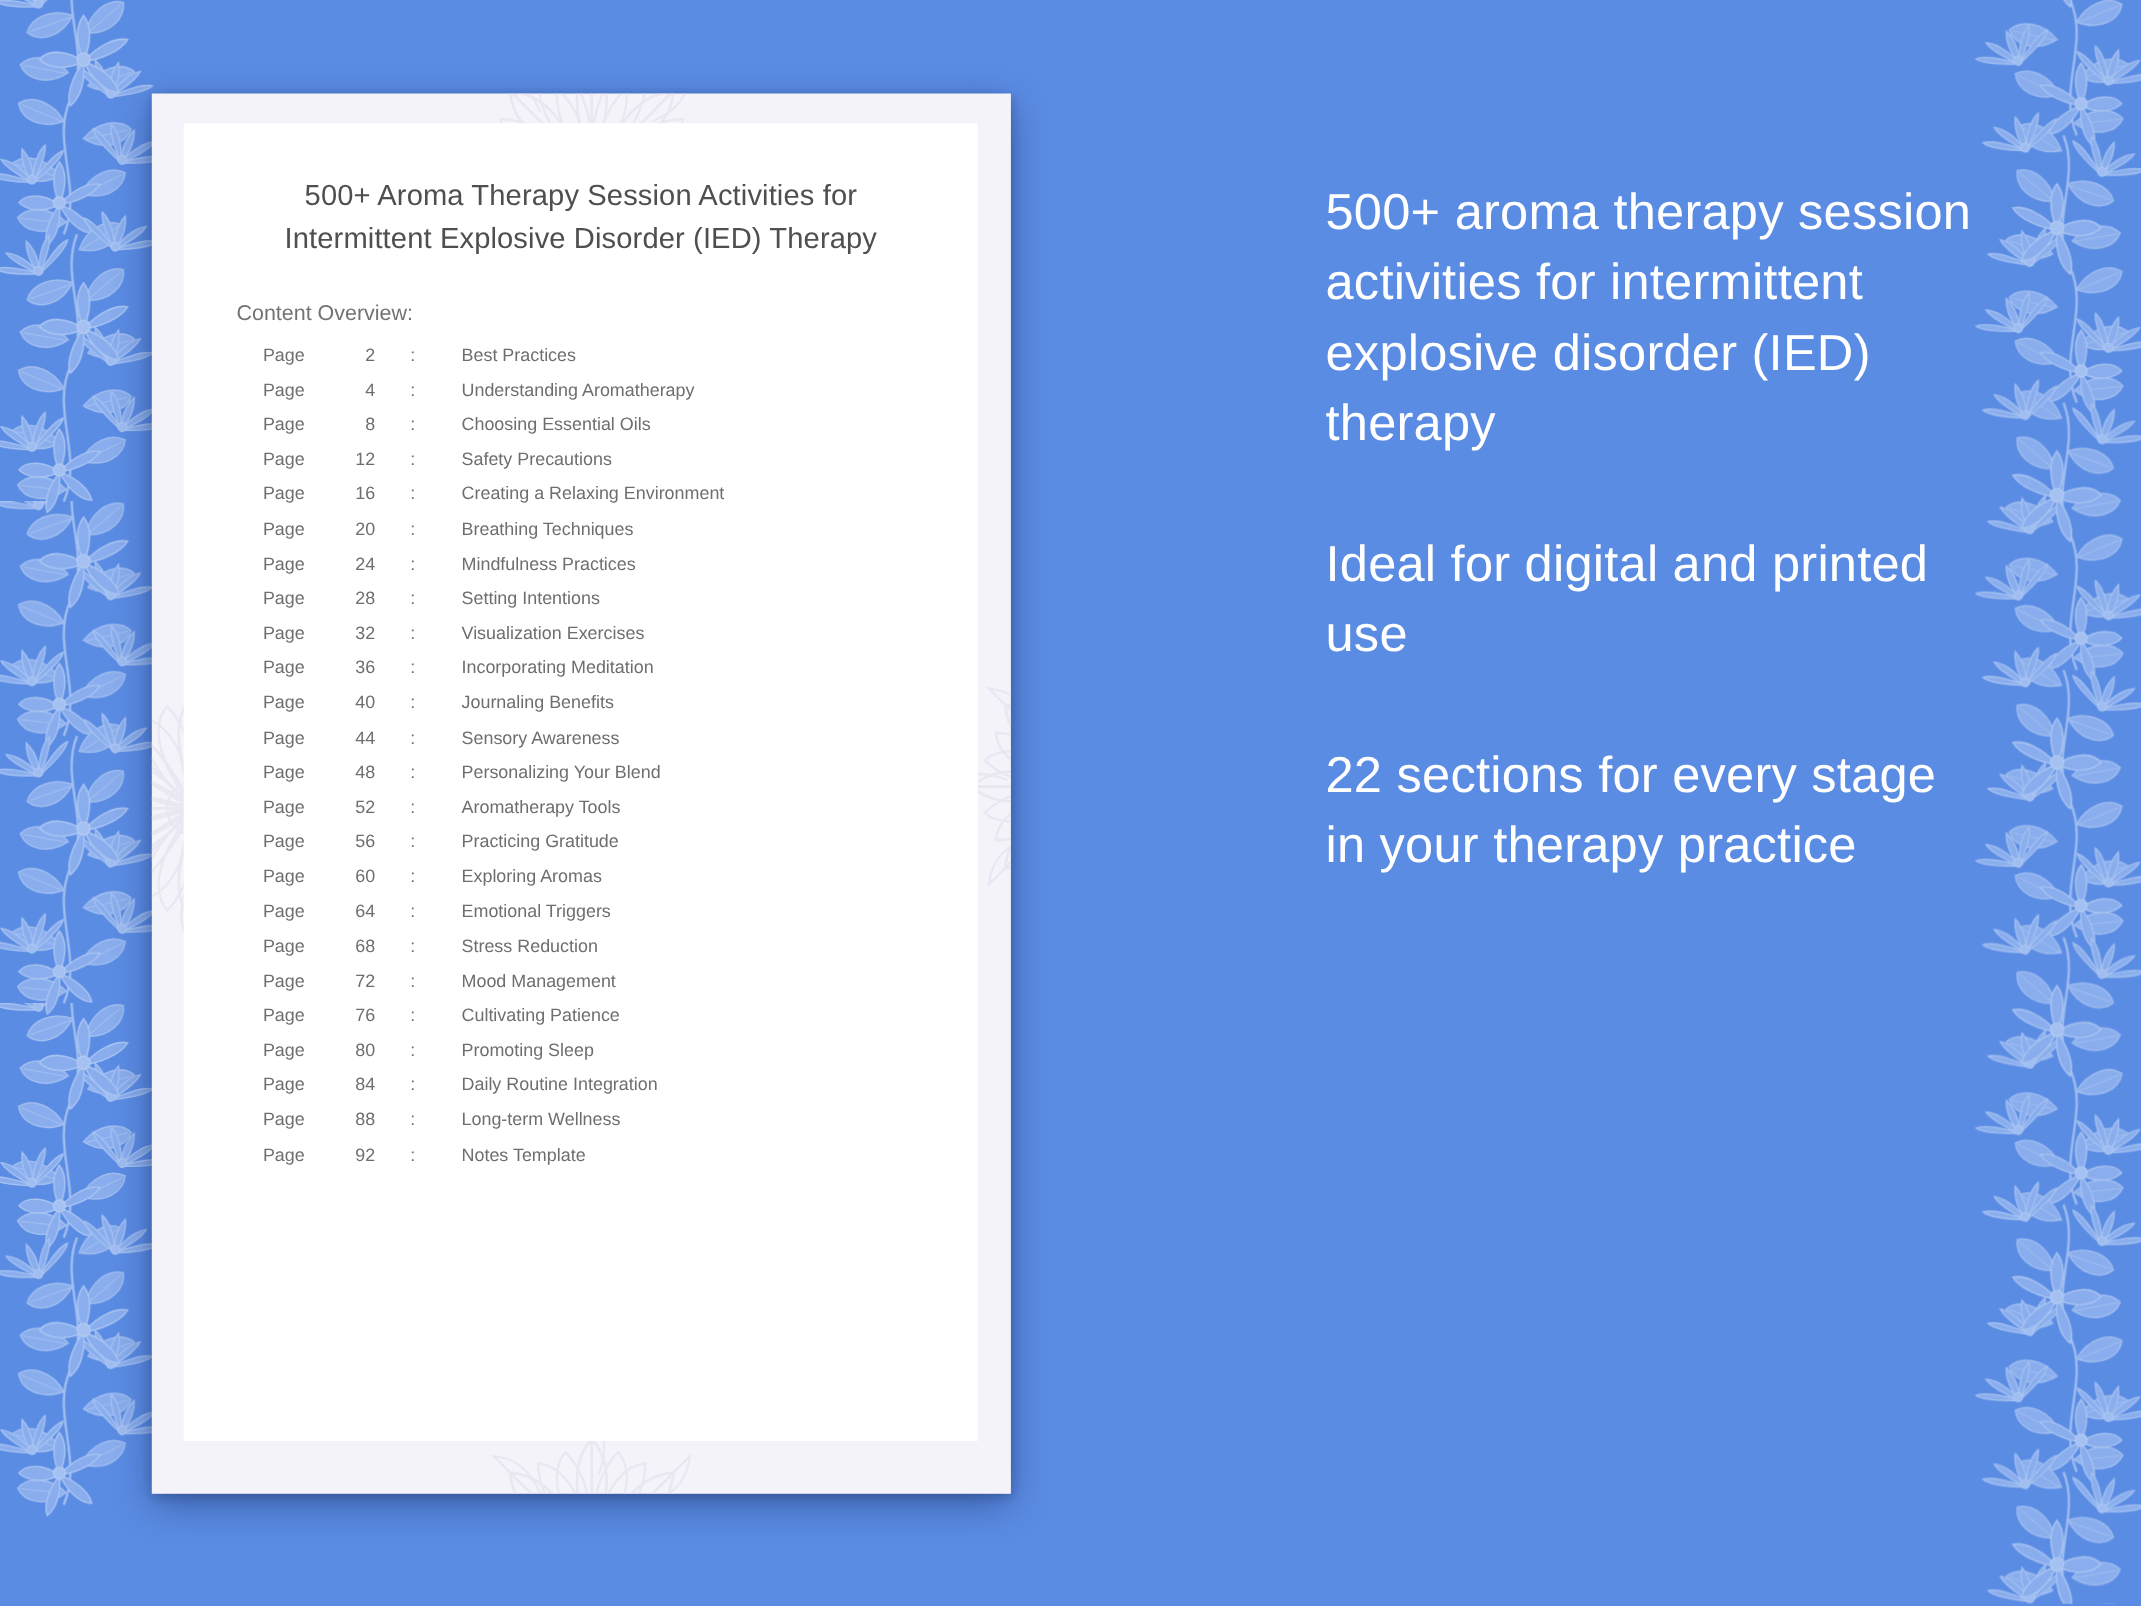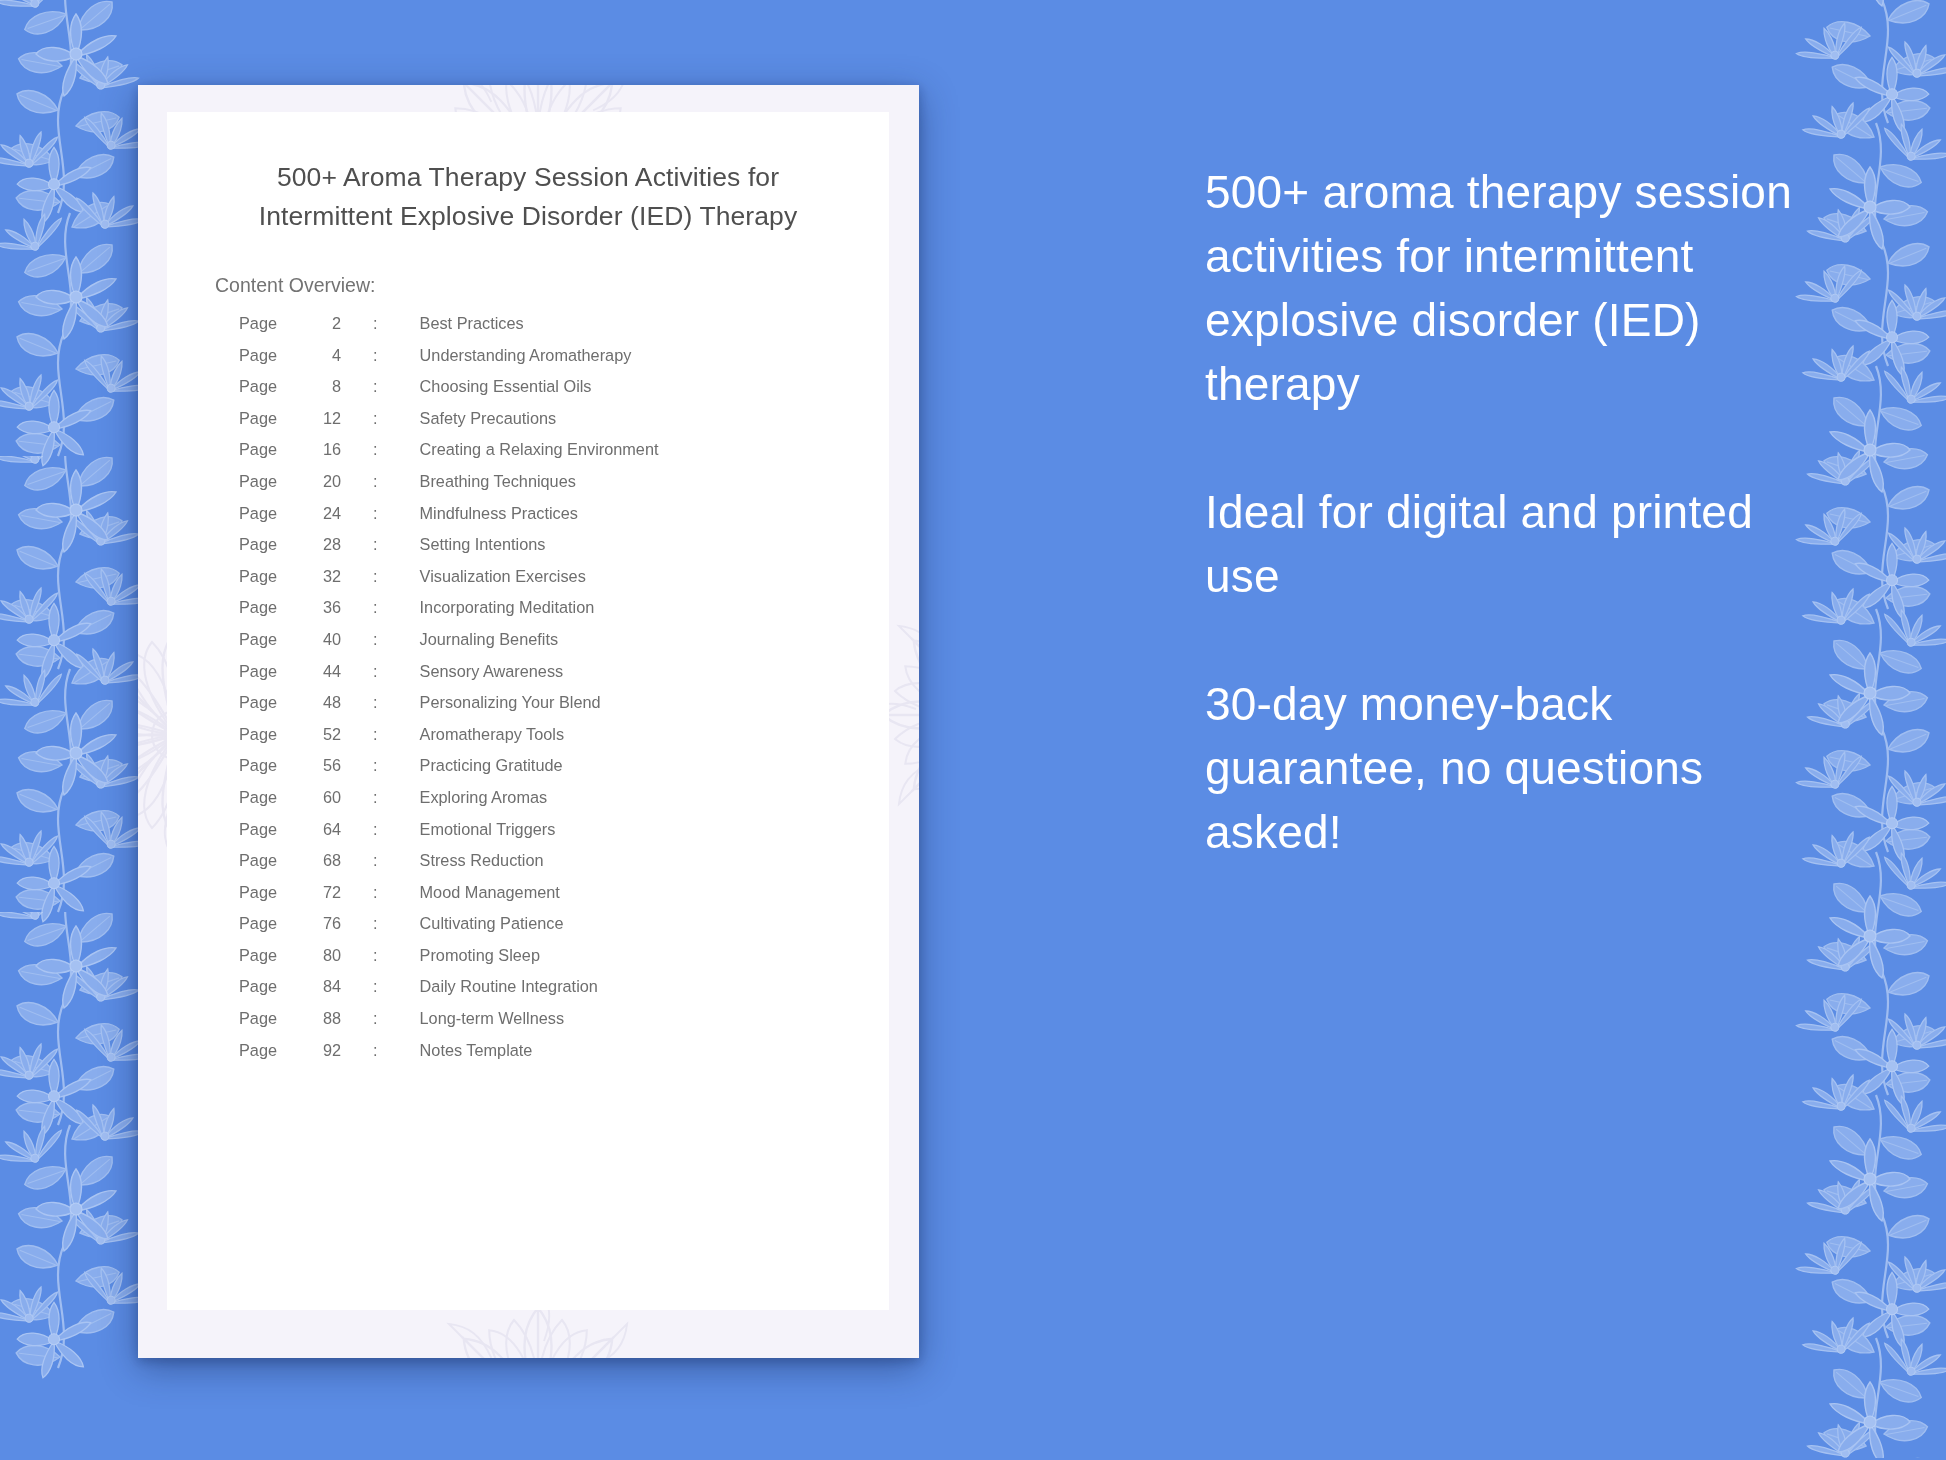--- a/index.html
+++ b/index.html
@@ -371,14 +371,14 @@
         </div>
       </div>
 
   </div>
 </div>
 
 <div id="marketing">
 
 <p class="market-block">500+ aroma therapy session activities for intermittent explosive disorder (IED) therapy</p>
     <p class="market-block">Ideal for digital and printed use</p>
-    <p class="market-block">30-day money-back guarantee, no questions asked!</p>
+    <p class="market-block">22 sections for every stage in your therapy practice</p>
   </div>
 
 </body></html>

